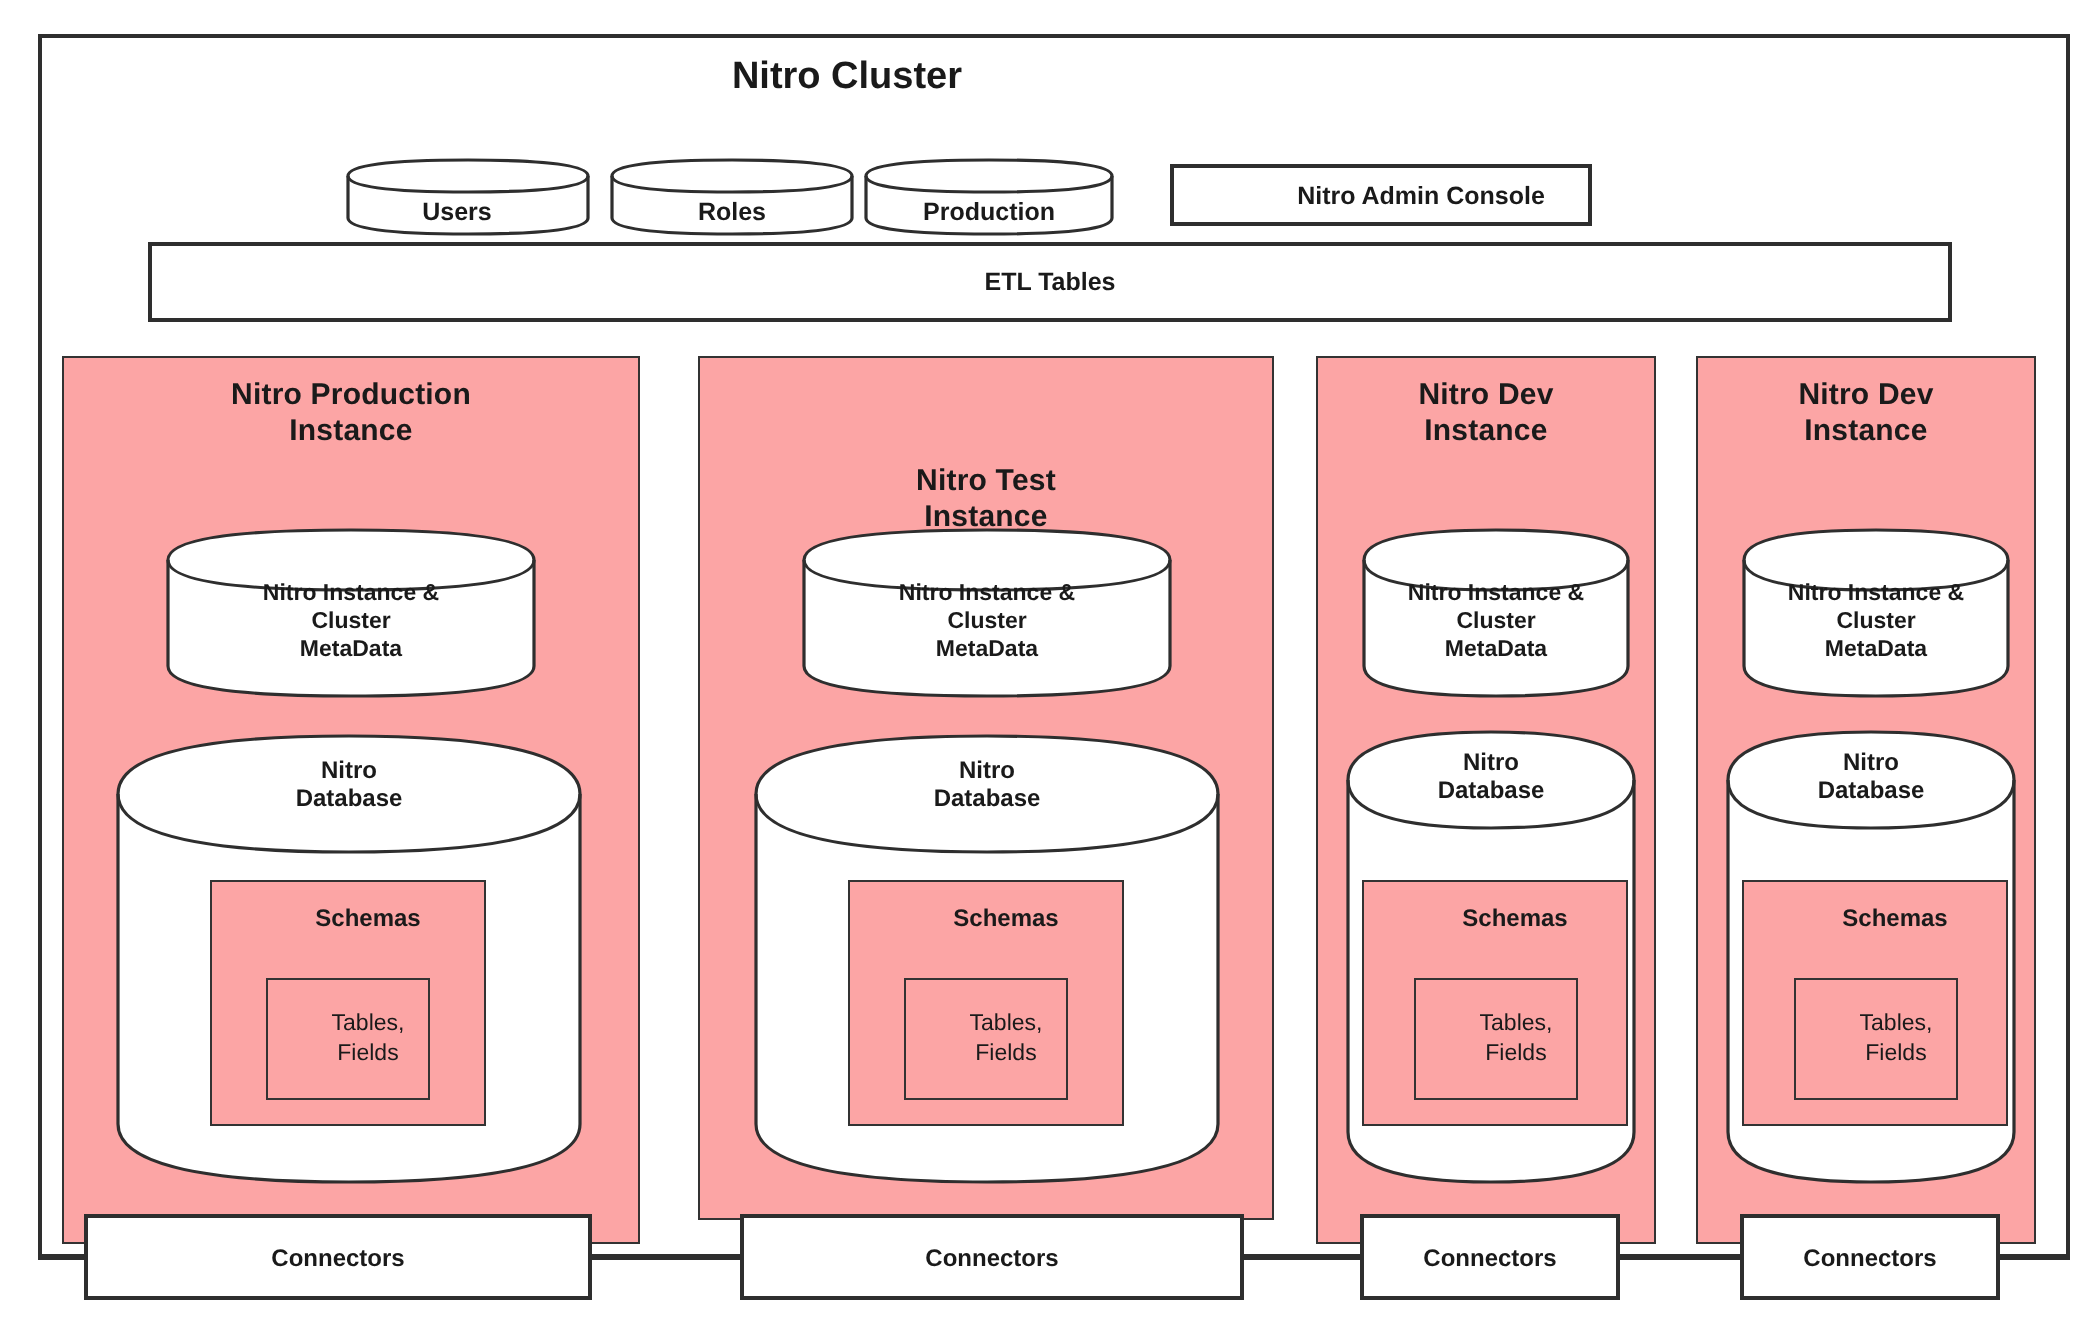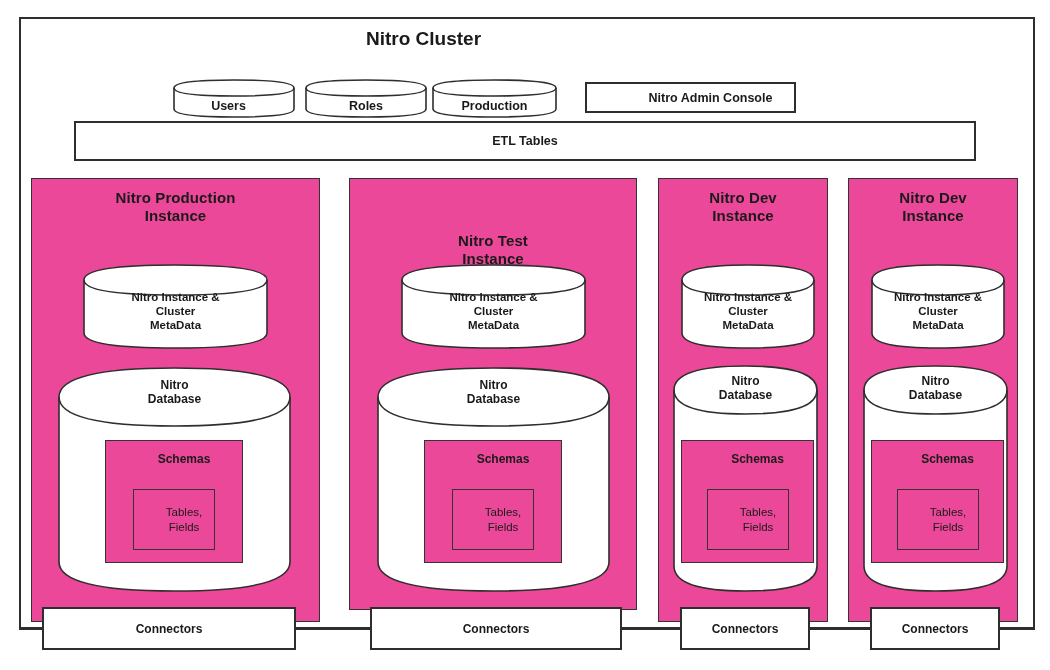--- a/index.html
+++ b/index.html
@@ -4,21 +4,21 @@
 <style>
   html,body{margin:0;padding:0;background:#ffffff;}
   body{width:1050px;height:670px;overflow:hidden;
        font-family:"Liberation Sans","DejaVu Sans",sans-serif;color:#1a1a1a;}
   #stage{position:relative;width:1050px;height:670px;}
 
   .abs{position:absolute;box-sizing:border-box;}
 
   
   .rect{border:2px solid #2e2e2e;background:#ffffff;}
-  .rect-thin{border:1.5px solid #333333;background:#ec4899;padding-left:20px;}
+  .rect-thin{border:1.5px solid #333333;background:#fca5a5;padding-left:20px;}
 
   
   .lbl{position:absolute;width:100%;text-align:center;left:0;
        font-weight:bold;letter-spacing:.1px;line-height:1.18;}
 
   
   #cluster-title{font-size:19px;font-weight:bold;}
 
   
   .cyl{position:absolute;}

